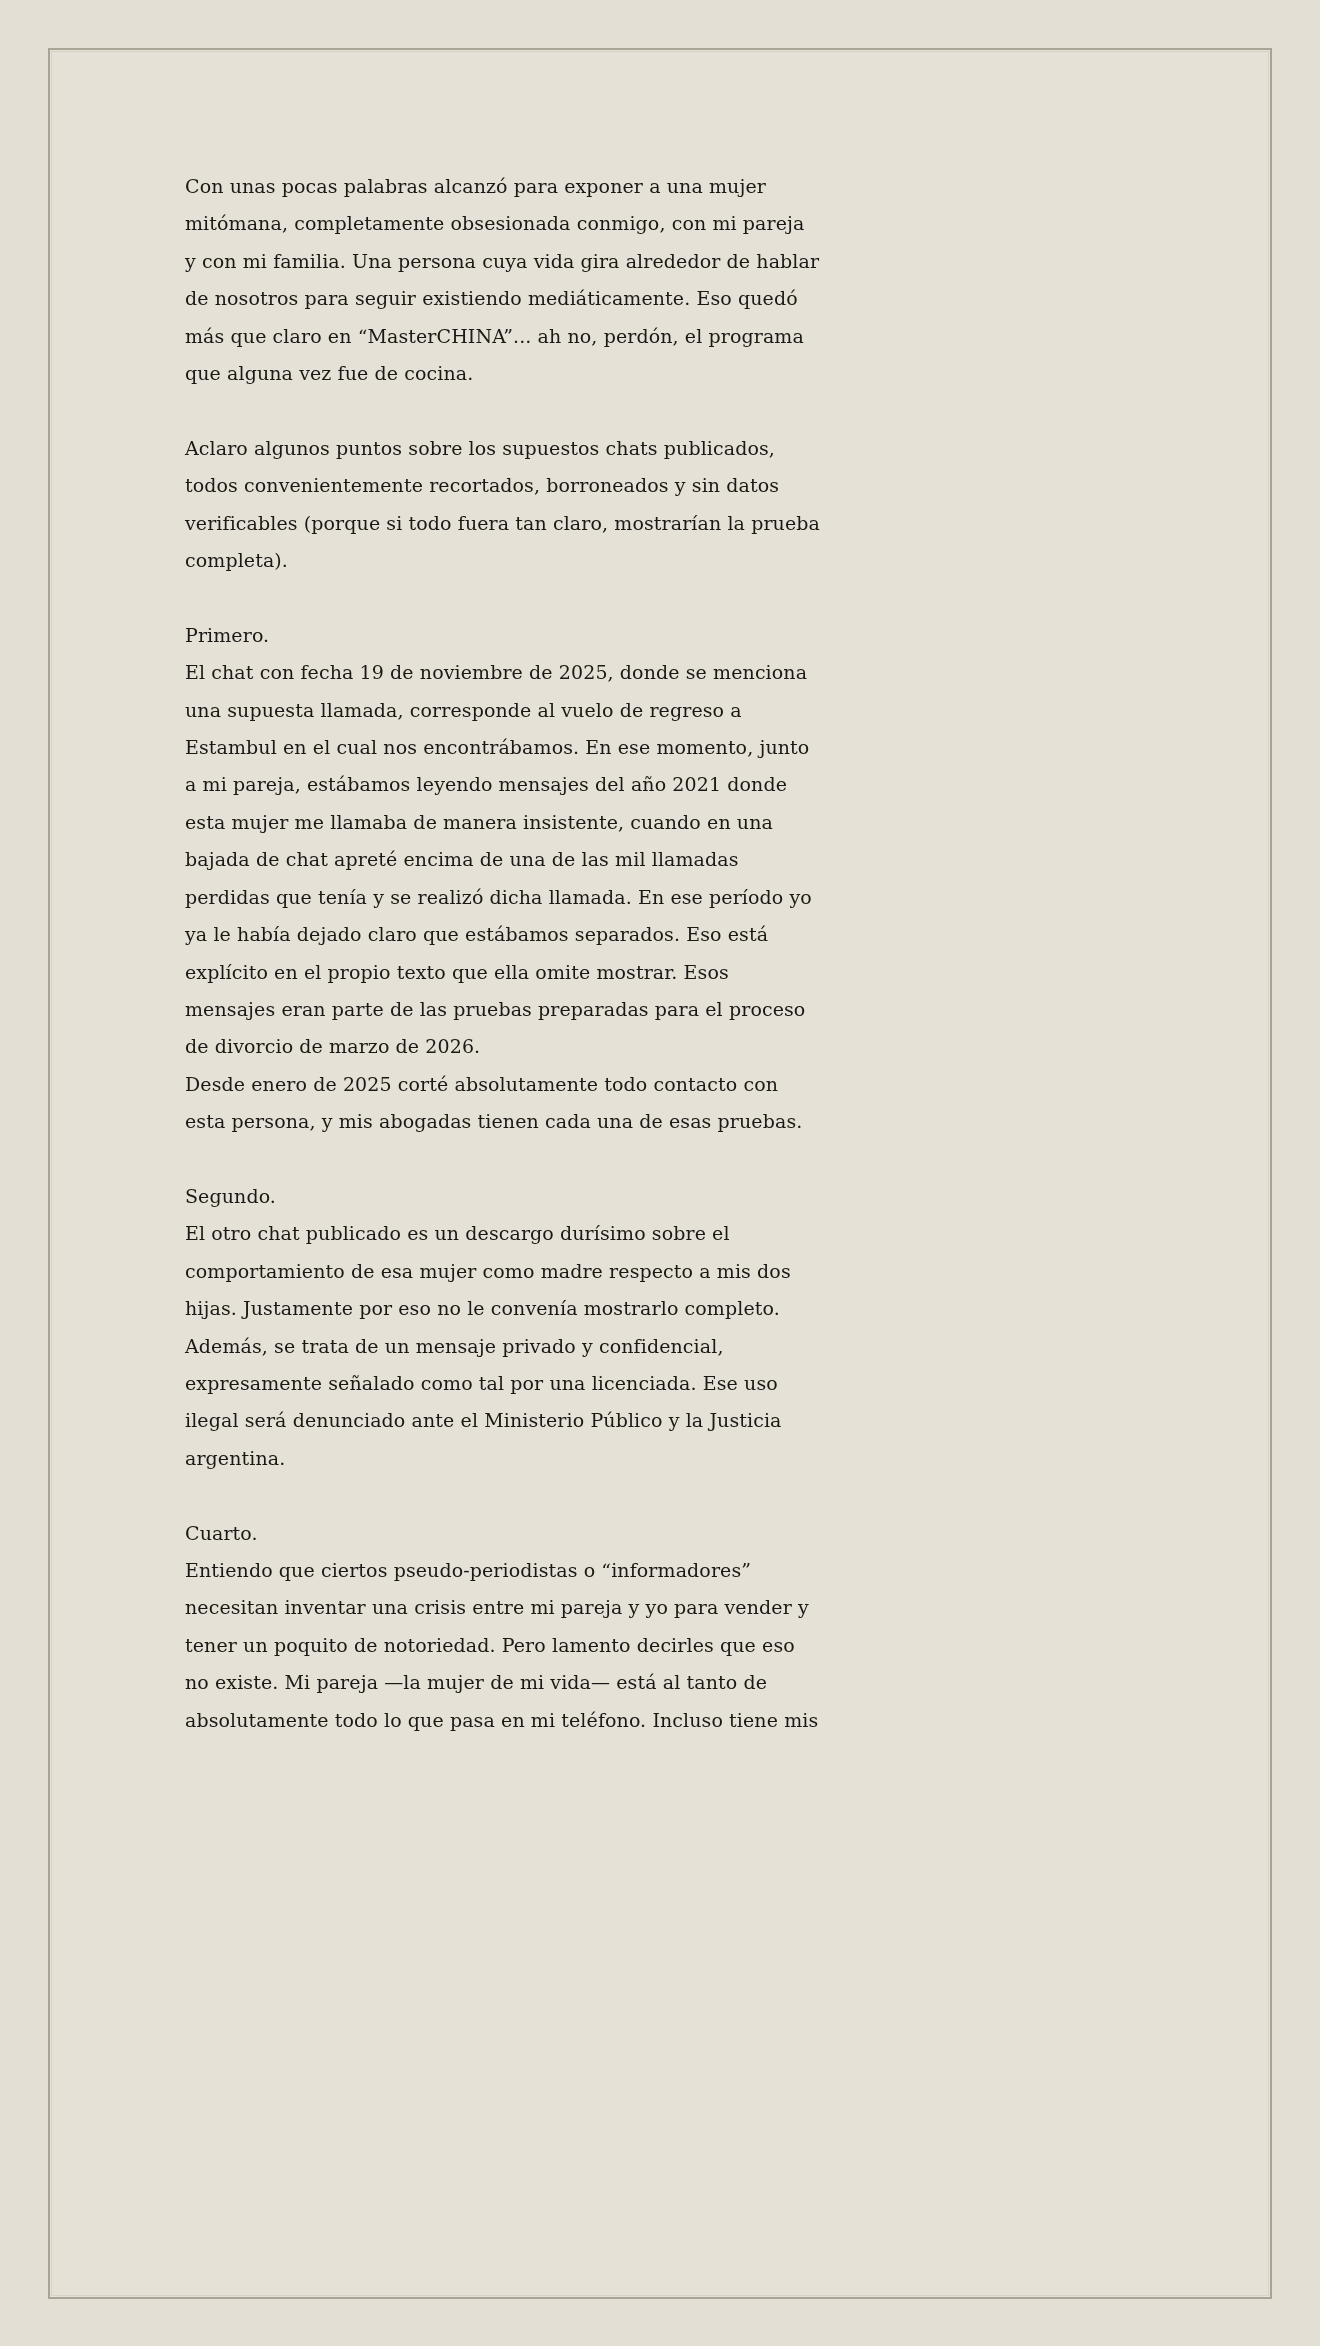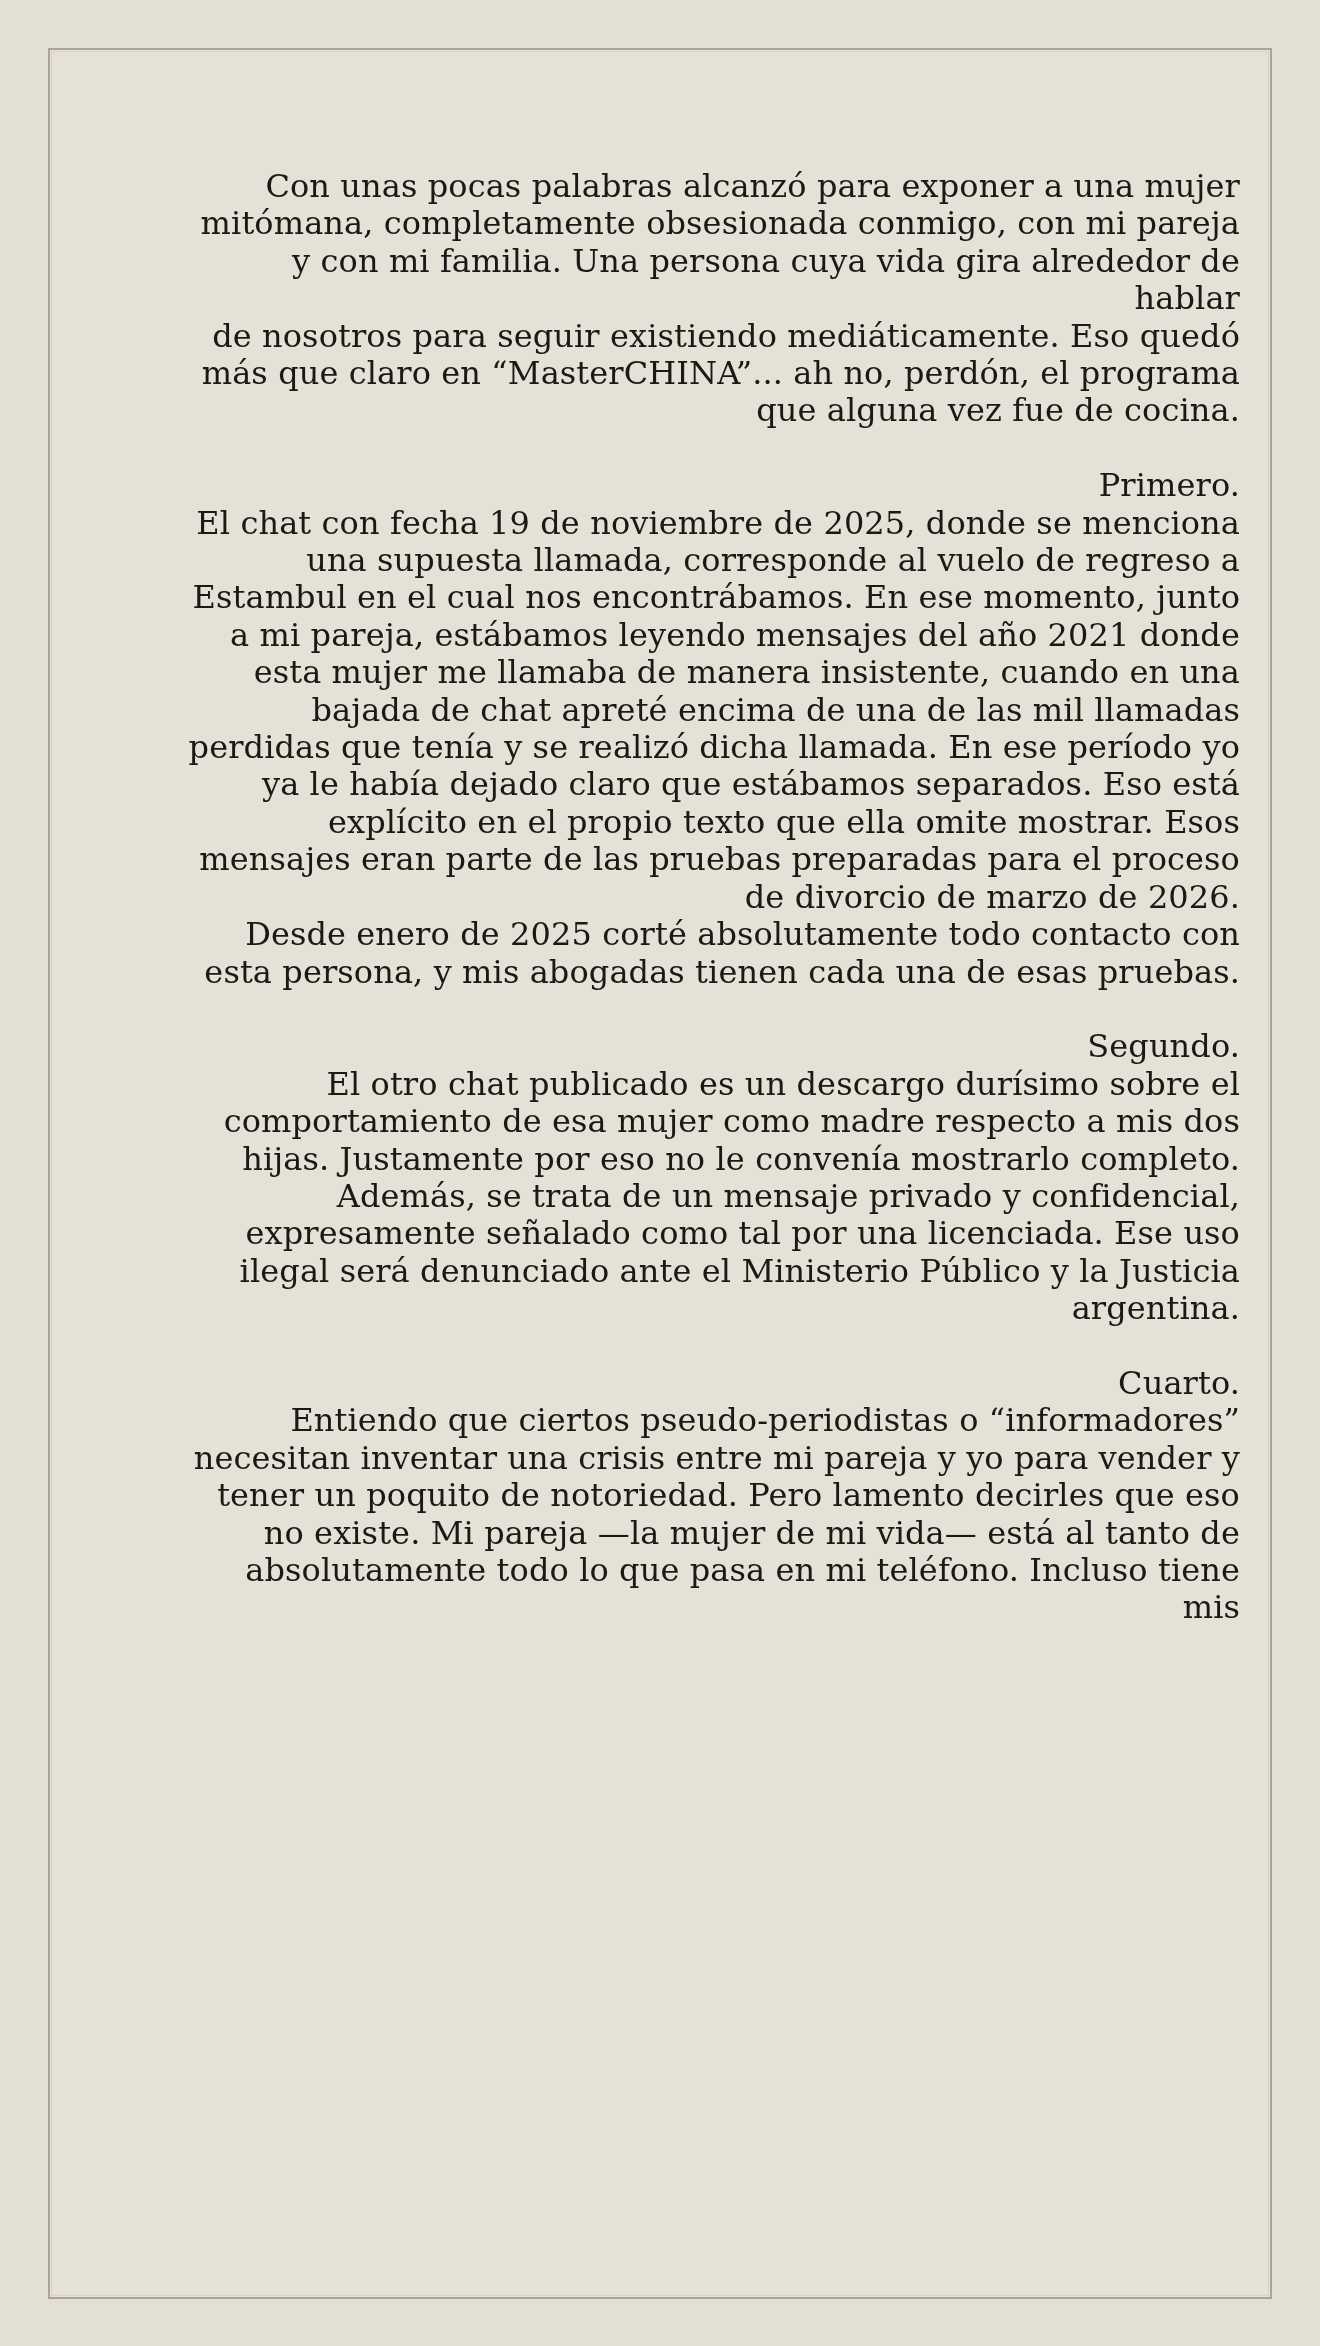--- a/index.html
+++ b/index.html
@@ -45,25 +45,24 @@
     border: 1px solid #d8d3c7;
     pointer-events: none;
   }
 
   #statement-body {
     position: absolute;
     left: 135px;
     top: 118px;
     width: 1055px;
     color: #1b1915;
-    font-size: 32px;
+    font-size: 19px;
     line-height: 37.4px;
     letter-spacing: 0.1px;
     font-weight: 400;
-    text-align: right;
     -webkit-font-smoothing: antialiased;
   }
 
   .para {
     margin: 0 0 37.4px 0;
     white-space: pre-line;
   }
   .para:last-child {
     margin-bottom: 15px;
   }
@@ -75,20 +74,24 @@
   <div id="card-frame">
     <div id="statement-body">
 
       <p class="para">Con unas pocas palabras alcanzó para exponer a una mujer
 mitómana, completamente obsesionada conmigo, con mi pareja
 y con mi familia. Una persona cuya vida gira alrededor de hablar
 de nosotros para seguir existiendo mediáticamente. Eso quedó
 más que claro en “MasterCHINA”... ah no, perdón, el programa
 que alguna vez fue de cocina.</p>
 
+      <p class="para">Aclaro algunos puntos sobre los supuestos chats publicados,
+todos convenientemente recortados, borroneados y sin datos
+verificables (porque si todo fuera tan claro, mostrarían la prueba
+completa).</p>
 
       <p class="para">Primero.
 El chat con fecha 19 de noviembre de 2025, donde se menciona
 una supuesta llamada, corresponde al vuelo de regreso a
 Estambul en el cual nos encontrábamos. En ese momento, junto
 a mi pareja, estábamos leyendo mensajes del año 2021 donde
 esta mujer me llamaba de manera insistente, cuando en una
 bajada de chat apreté encima de una de las mil llamadas
 perdidas que tenía y se realizó dicha llamada. En ese período yo
 ya le había dejado claro que estábamos separados. Eso está

